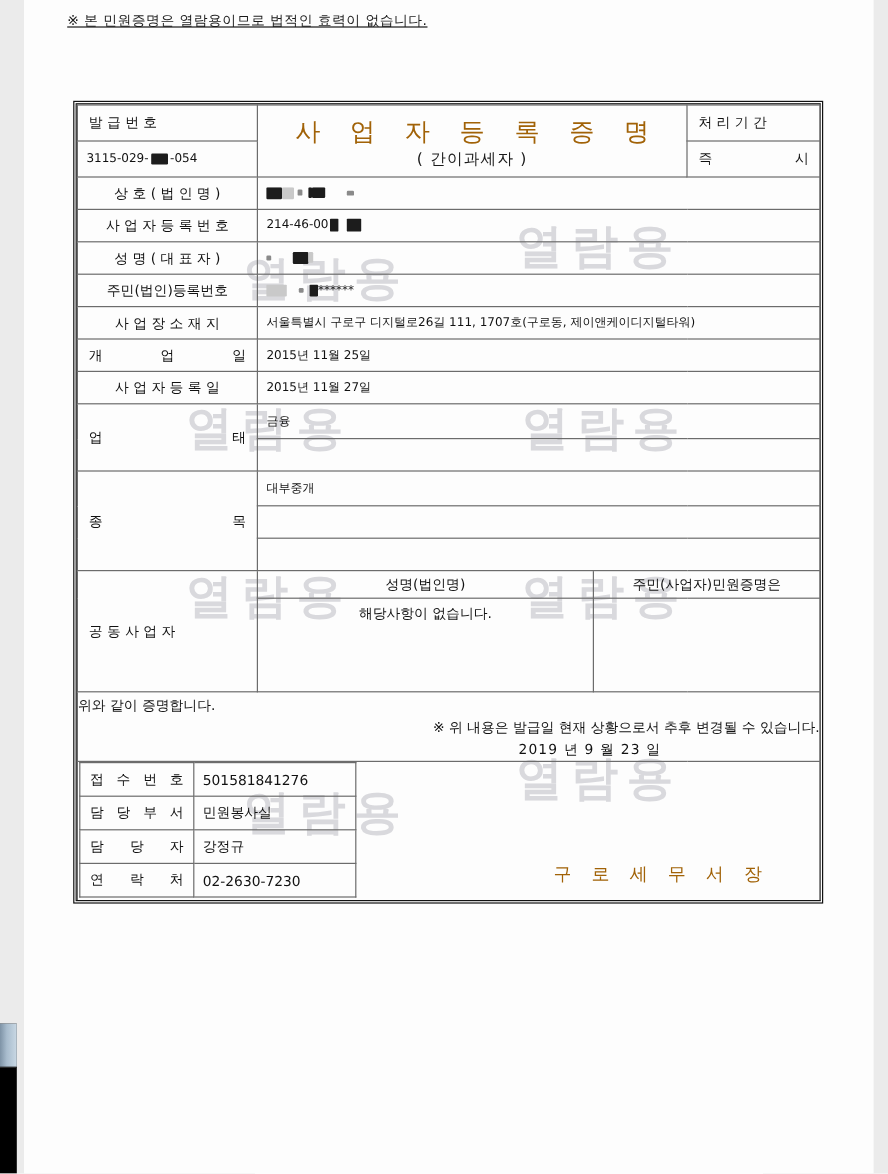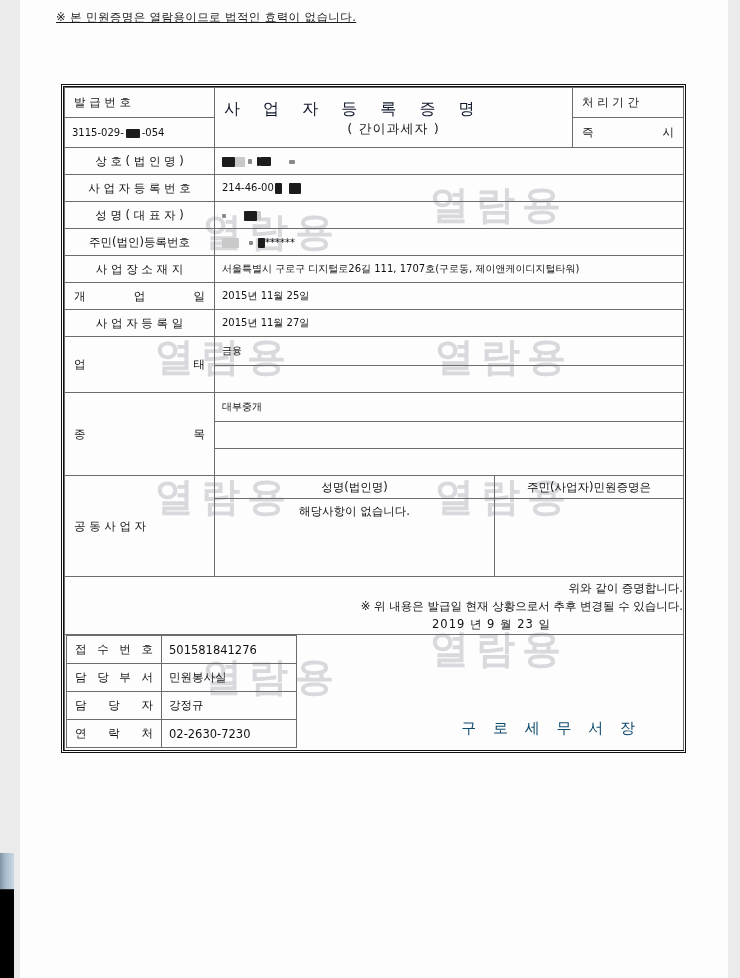--- a/index.html
+++ b/index.html
@@ -100,22 +100,23 @@
   .val {
     padding: 0 7px;
     font-size: 10px;
     color: #111;
     white-space: nowrap;
     overflow: hidden;
   }
 
   
   .title-main {
-    font-size: 16px;
-    color: #0f172a;
+    text-align: center;
+    font-size: 21px;
+    color: #a16207;
     letter-spacing: 9px;
     text-indent: 9px;
     padding-top: 2px;
   }
   .title-sub {
     text-align: center;
     font-size: 13px;
     color: #1a1a1a;
     letter-spacing: 1px;
   }
@@ -135,21 +136,21 @@
     display: inline-block;
     background: #1c1c1c;
     vertical-align: middle;
     border-radius: 1px;
   }
   .redact.soft { background: #c9c9c9; }
   .redact.mid  { background: #8a8a8a; }
 
   
   .stmt-center {
-    text-align: right;
+    text-align: left;
     font-size: 11.5px;
     padding-top: 4px;
   }
   .stmt-left {
     text-align: right;
     font-size: 11.5px;
     padding: 3px 0 0 14px;
   }
   .stmt-date {
     text-align: right;
@@ -183,21 +184,21 @@
     white-space: nowrap;
   }
   .foot-val { padding-left: 7px; white-space: nowrap; }
 
   #office {
     position: absolute;
     right: 42px;
     bottom: 12px;
     font-size: 15px;
     letter-spacing: 6px;
-    color: #0c4a6e;
+    color: #a16207;
     white-space: nowrap;
   }
 
   
   .wm {
     position: absolute;
     font-size: 39px;
     letter-spacing: 7px;
     color: #d9d9dd;
     font-weight: bold;

